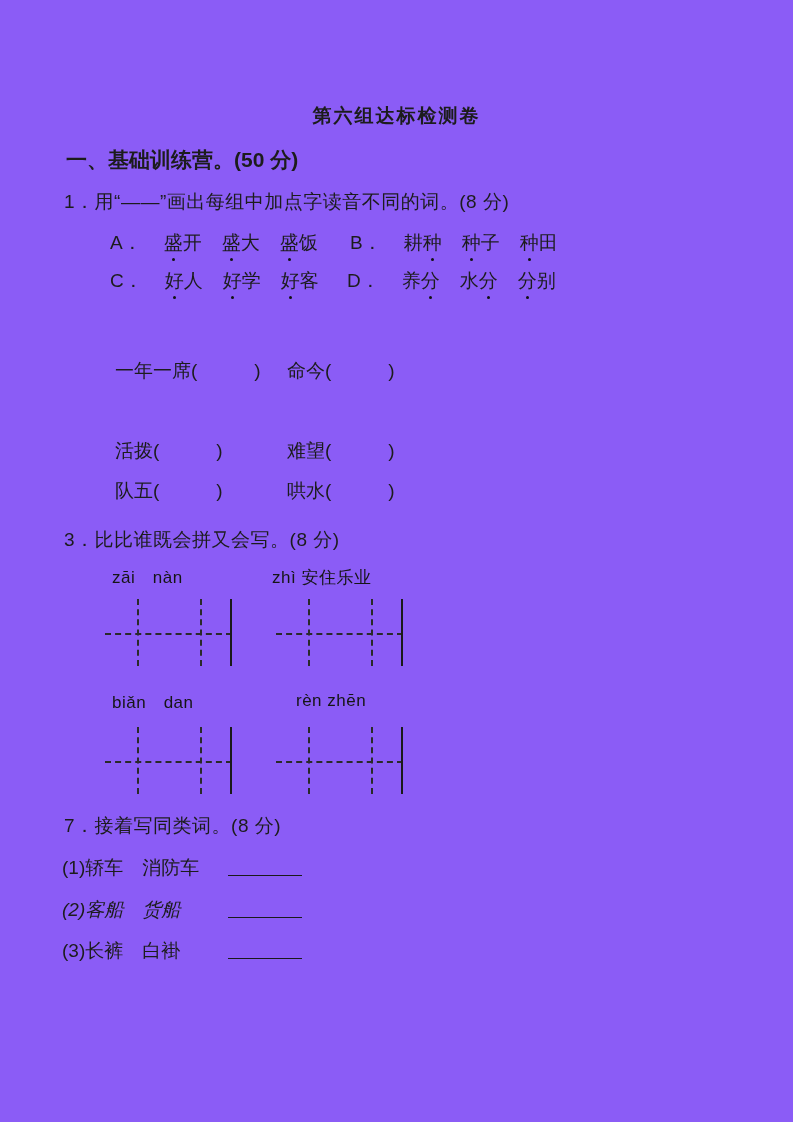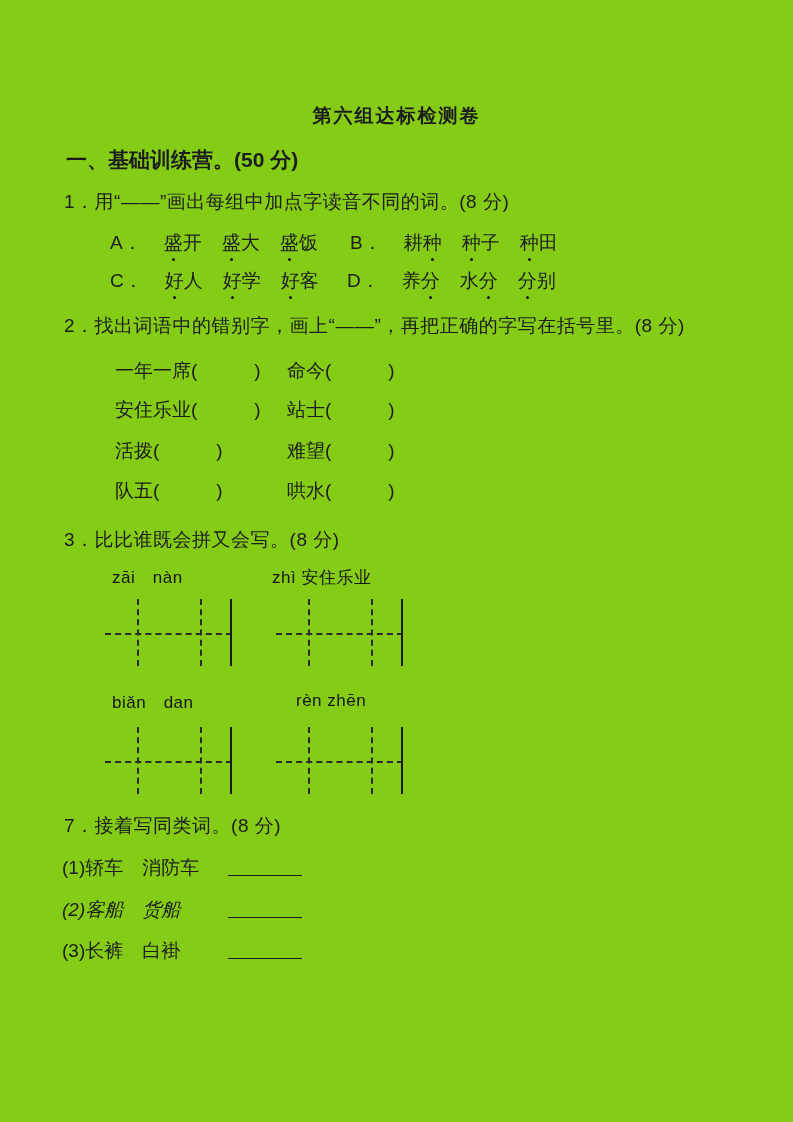--- a/index.html
+++ b/index.html
@@ -1,20 +1,20 @@
 <!DOCTYPE html>
 <html><head>
 <meta charset="utf-8">
 <style>
   html, body { margin: 0; padding: 0; background: #ffffff; }
   .page {
     position: relative;
     width: 793px;
     height: 1122px;
-    background: #84cc16;
+    background: #8b5cf6;
     color: #1c1c1c;
     font-family: "Liberation Sans", sans-serif;
     overflow: hidden;
   }
   .abs { position: absolute; }
   .title {
     top: 103px; left: 0; width: 793px;
     text-align: center;
     font-family: "Liberation Serif", serif;
     font-weight: 700;
@@ -117,29 +117,24 @@
     <span class="word"><span></span><span class="dotted">好</span><span>客</span></span>
   </div>
 
   <div class="abs optgroup og-d">
     <span class="lbl">D．</span>
     <span class="word"><span>养</span><span class="dotted">分</span><span></span></span>
     <span class="word"><span>水</span><span class="dotted">分</span><span></span></span>
     <span class="word"><span></span><span class="dotted">分</span><span>别</span></span>
   </div>
 
-  <div class="abs prompt q2-prompt">2．找出词语中的错别字，画上“——”，再把正确的字写在括号里。(8 分)</div>
 
   <div class="abs q2-row q2-r1">
     <span>一年一席</span><span>(　　　)</span>
     <span class="q2-right"><span>命今</span><span>(　　　)</span></span>
-  </div>
-  <div class="abs q2-row q2-r2">
-    <span>安住乐业</span><span>(　　　)</span>
-    <span class="q2-right"><span>站士</span><span>(　　　)</span></span>
   </div>
   <div class="abs q2-row q2-r3">
     <span>活拨</span><span>(　　　)</span>
     <span class="q2-right"><span>难望</span><span>(　　　)</span></span>
   </div>
   <div class="abs q2-row q2-r4">
     <span>队五</span><span>(　　　)</span>
     <span class="q2-right"><span>哄水</span><span>(　　　)</span></span>
   </div>
 

